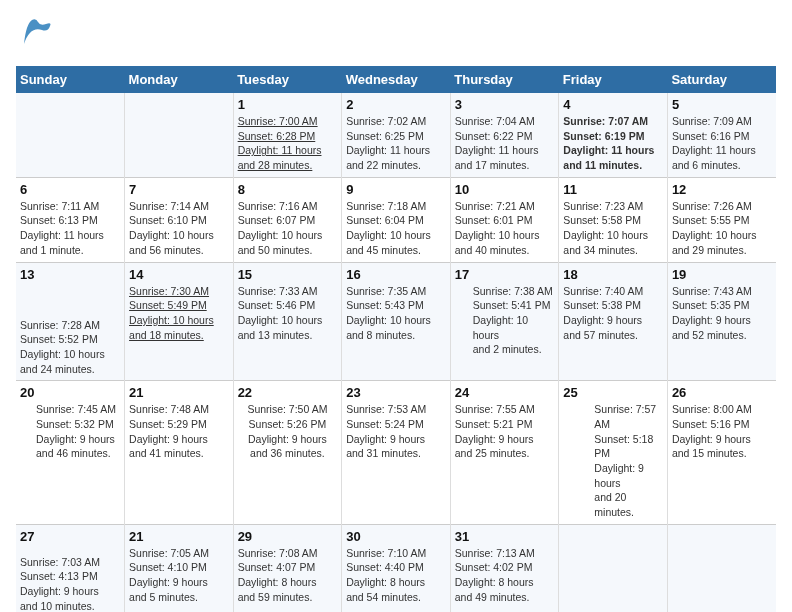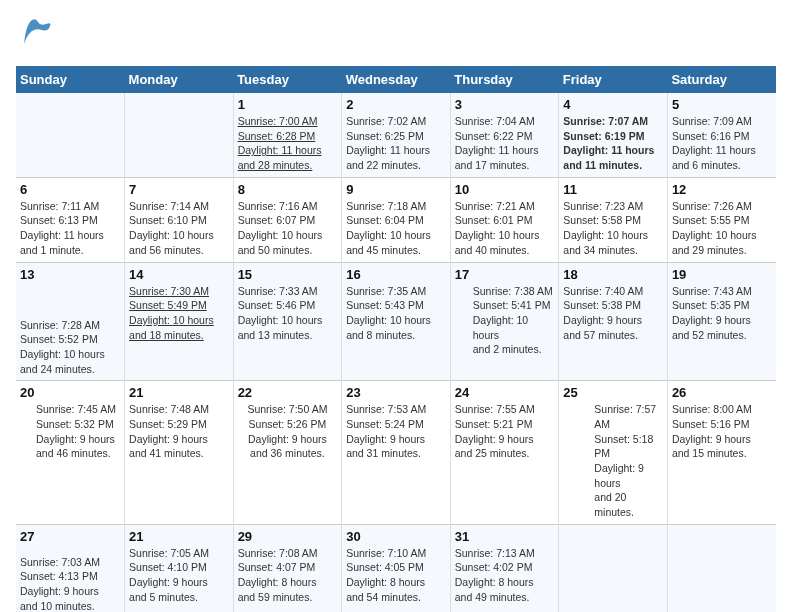--- a/index.html
+++ b/index.html
@@ -338,21 +338,21 @@
         <td>
           <span class="day-num">29</span>
           <div class="day-info" style="white-space: pre-line;">Sunrise: 7:08 AM
 Sunset: 4:07 PM
 Daylight: 8 hours
 and 59 minutes.</div>
         </td>
         <td>
           <span class="day-num">30</span>
           <div class="day-info" style="white-space: pre-line;">Sunrise: 7:10 AM
-Sunset: 4:05 PM
+Sunset: 4:40 PM
 Daylight: 8 hours
 and 54 minutes.</div>
         </td>
         <td>
           <span class="day-num">31</span>
           <div class="day-info" style="white-space: pre-line;">Sunrise: 7:13 AM
 Sunset: 4:02 PM
 Daylight: 8 hours
 and 49 minutes.</div>
         </td>

